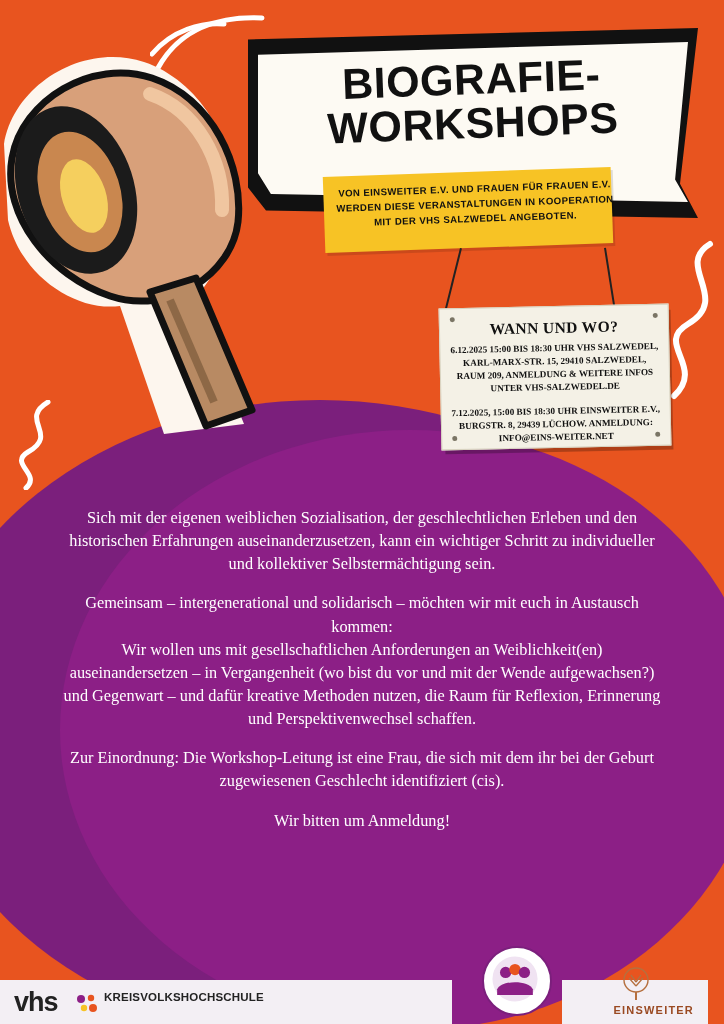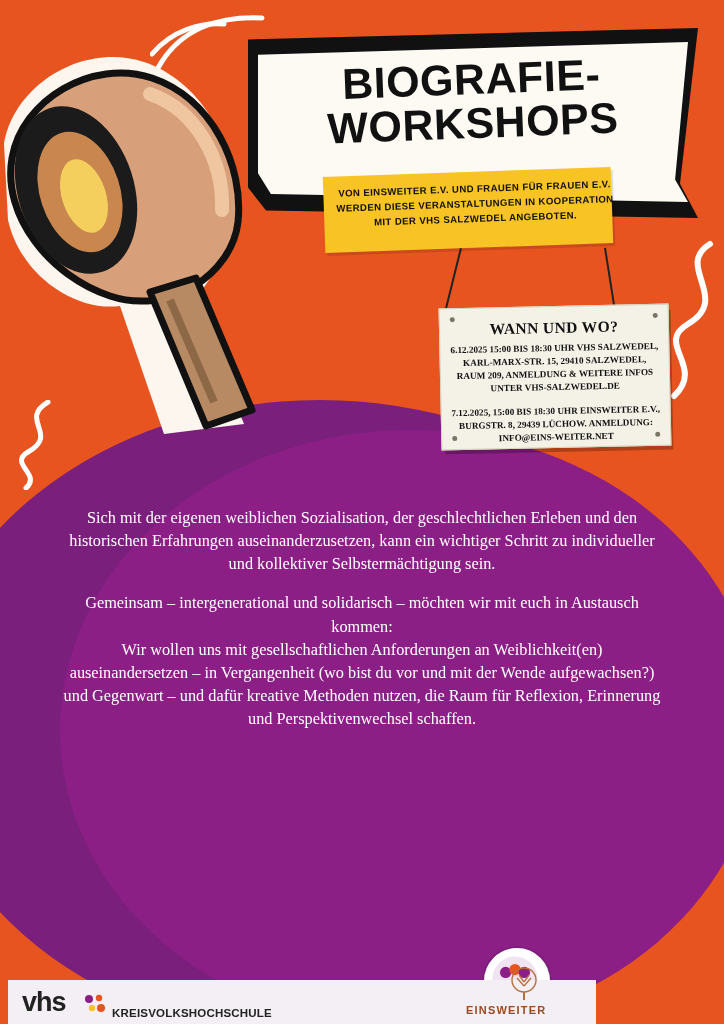--- a/index.html
+++ b/index.html
@@ -197,23 +197,23 @@
     font-size: 16.3px;
     line-height: 1.42;
     margin-top: 36px;
   }
   .body-text p { margin: 0 0 16px 0; }
   .body-text p:last-child { margin-bottom: 0; }
 
   
   .bottom-bar {
     position: absolute;
-    left: 8px;
+    left: 0;
     bottom: 0;
-    width: 588px;
+    width: 708px;
     height: 44px;
   }
   .bar-left {
     position: absolute;
     left: 0; top: 0;
     width: 452px; height: 44px;
     background: #f3eff4;
   }
   .bar-right {
     position: absolute;
@@ -233,27 +233,26 @@
   .vhs-dots { position: absolute; left: 76px; top: 13px; width: 22px; height: 22px; }
   .vhs-text {
     position: absolute;
     left: 104px; top: 10px;
     font-family: "Liberation Sans", sans-serif;
     font-weight: bold;
     font-size: 11.5px;
     line-height: 1.28;
     color: #222;
     letter-spacing: 0.2px;
-    margin-top: 16px;
   }
   .einsweiter-label {
     position: absolute;
     right: 14px; bottom: 8px;
     width: 116px;
-    text-align: left;
+    text-align: right;
     font-family: "Liberation Sans", sans-serif;
     font-weight: bold;
     font-size: 11px;
     letter-spacing: 1.2px;
     color: #9a4a22;
   }
   .tree-icon { position: absolute; right: 52px; bottom: 22px; width: 40px; height: 36px; }
 
   .frauen-badge {
     position: absolute;
@@ -327,20 +326,22 @@
 
       <path d="M150 262 L 206 396 L 252 380 L 196 248 Z" fill="#b88a63" stroke="#111" stroke-width="7" stroke-linejoin="round"></path>
       <path d="M170 270 L 214 372" stroke="#8d6846" stroke-width="8" fill="none"></path>
     </g>
   </svg>
 
   <div class="body-text">
     <p>Sich mit der eigenen weiblichen Sozialisation, der geschlechtlichen Erleben und den historischen Erfahrungen auseinanderzusetzen, kann ein wichtiger Schritt zu individueller und kollektiver Selbstermächtigung sein.</p>
     <p style="white-space:pre-line">Gemeinsam – intergenerational und solidarisch – möchten wir mit euch in Austausch kommen:
 Wir wollen uns mit gesellschaftlichen Anforderungen an Weiblichkeit(en) auseinandersetzen – in Vergangenheit (wo bist du vor und mit der Wende aufgewachsen?) und Gegenwart – und dafür kreative Methoden nutzen, die Raum für Reflexion, Erinnerung und Perspektivenwechsel schaffen.</p>
+    <p>Zur Einordnung: Die Workshop-Leitung ist eine Frau, die sich mit dem ihr bei der Geburt zugewiesenen Geschlecht identifiziert (cis).</p>
+    <p>Wir bitten um Anmeldung!</p>
   </div>
 
   <div class="frauen-badge">
     <svg viewBox="0 0 66 66" width="62" height="62">
       <circle cx="33" cy="33" r="31" fill="#ffffff"></circle>
       <circle cx="33" cy="33" r="24" fill="#f0e3f2"></circle>
       <circle cx="23" cy="26" r="6" fill="#8c1f86"></circle>
       <circle cx="33" cy="23" r="6" fill="#e8541f"></circle>
       <circle cx="43" cy="26" r="6" fill="#8c1f86"></circle>
       <path d="M14 44 C 18 34, 48 34, 52 44 L 52 50 L 14 50 Z" fill="#8c1f86"></path>

